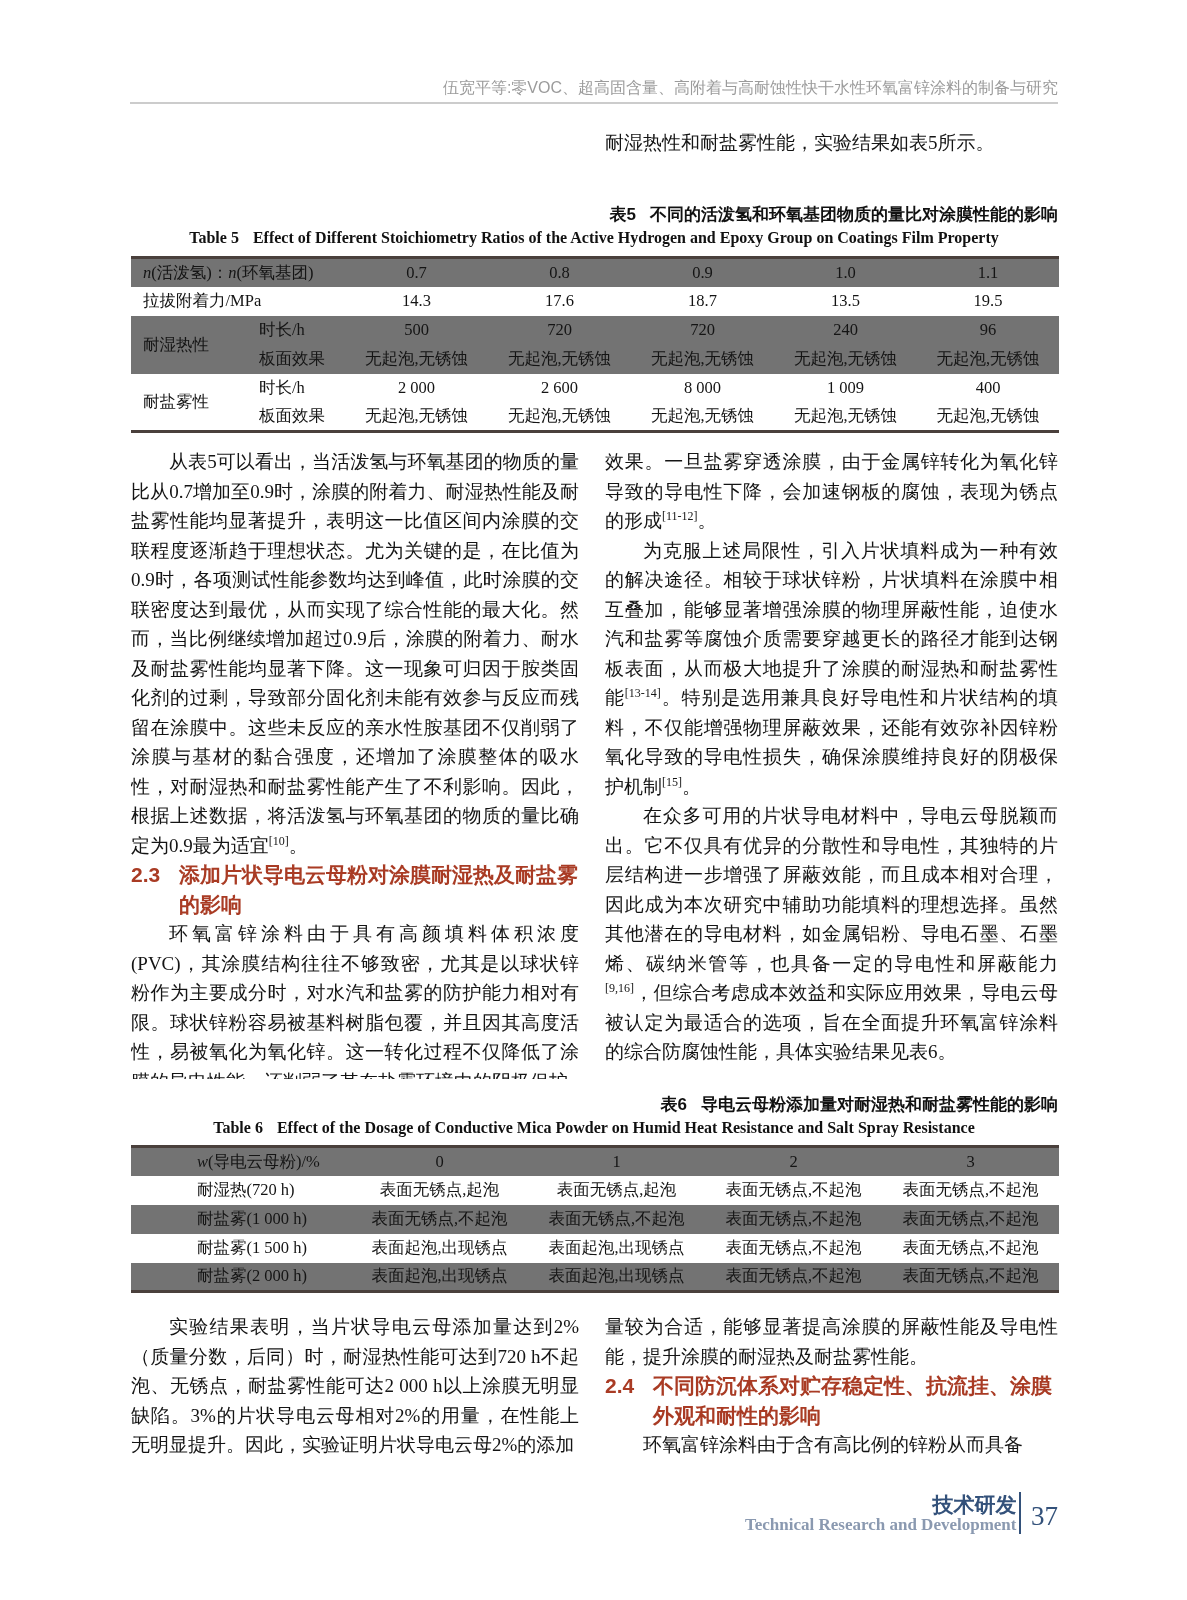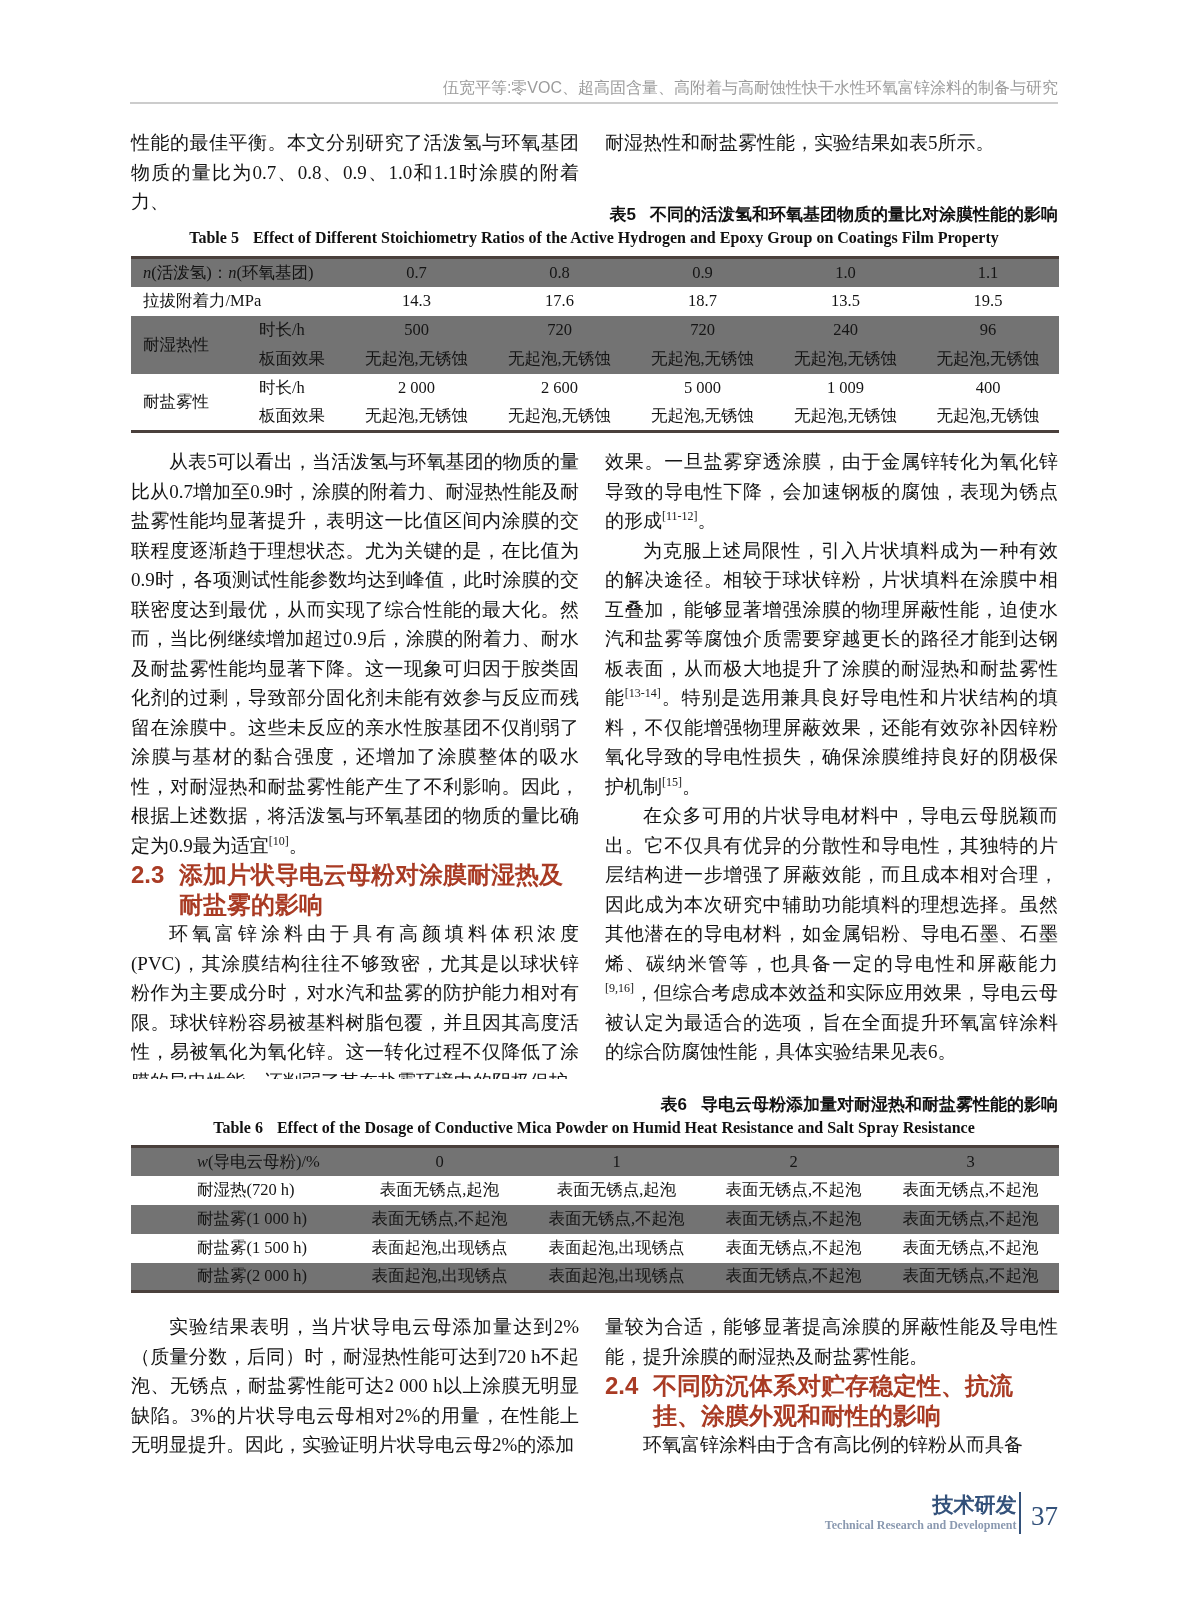--- a/index.html
+++ b/index.html
@@ -46,21 +46,21 @@
   .t6 td.lbl { padding-left:66px; }
   .ital { font-style:italic; }
 
   
   .col-left  { position:absolute; top:447px; left:131px; width:448px; height:632px; overflow:hidden; }
   .col-right { position:absolute; top:447px; left:605px; width:453px; height:632px; overflow:hidden; }
   .indent { text-indent:2em; }
   .sup { vertical-align:super; font-size:12px; line-height:0; }
 
   .sec-head {
-    display:flex; color:#a93b24; font-weight:bold; font-size:24px; line-height:29.5px;
+    display:flex; color:#a93b24; font-weight:bold; font-size:21px; line-height:29.5px;
     font-family:"Liberation Sans", sans-serif; text-align:left;
   }
   .sec-num { flex:none; width:48px; }
   .sec-title { flex:1; }
 
   
   .bot-left  { position:absolute; top:1312px; left:131px; width:448px; height:160px; overflow:hidden; }
   .bot-right { position:absolute; top:1312px; left:605px; width:453px; height:170px; overflow:hidden; }
 
   
@@ -68,37 +68,36 @@
     position:absolute; top:1492px; right:129px;
     display:flex; align-items:center;
   }
   .footer-text { text-align:right; padding-right:2px; }
   .footer-cn {
     font-family:"Liberation Sans", sans-serif; font-weight:bold;
     font-size:21px; color:#33517a; line-height:24px;
   }
   .footer-en {
     font-family:"Liberation Serif", serif; font-weight:bold;
-    font-size:12px; color:#8a99b0; line-height:16px;
+    font-size:17px; color:#8a99b0; line-height:16px;
   }
   .footer-bar { width:2.5px; height:42px; background:#33517a; }
   .footer-num {
     font-family:"Liberation Serif", serif; font-size:27px; color:#33517a;
     padding-left:10px; padding-top:6px;
   }
 </style>
 </head>
 <body>
 
 <div class="page">
 
   <div class="header-title">伍宽平等:零VOC、超高固含量、高附着与高耐蚀性快干水性环氧富锌涂料的制备与研究</div>
   <div class="header-rule"></div>
 
-  <div class="intro-left bodytext">性能的最佳平衡。本文分别研究了活泼氢与环氧基团物质的量比为0.7、0.8、0.9、1.0和1.1时涂膜的附着力、</div>
   <div class="intro-right bodytext">耐湿热性和耐盐雾性能，实验结果如表5所示。</div>
 
   <div class="cap-cn" style="top:203px;">
     <span>表5</span><span class="cap-gap">不同的活泼氢和环氧基团物质的量比对涂膜性能的影响</span>
   </div>
   <div class="cap-en" style="top:229px;">
     <span>Table 5</span><span class="cap-gap">Effect of Different Stoichiometry Ratios of the Active Hydrogen and Epoxy Group on Coatings Film Property</span>
   </div>
 
   <table class="datatable t5" style="top:256px;">
@@ -143,21 +142,21 @@
       <td>无起泡,无锈蚀</td>
       <td>无起泡,无锈蚀</td>
       <td>无起泡,无锈蚀</td>
       <td>无起泡,无锈蚀</td>
     </tr>
     <tr>
       <td rowspan="2" class="lbl">耐盐雾性</td>
       <td class="sub">时长/h</td>
       <td>2 000</td>
       <td>2 600</td>
-      <td>5 000</td>
+      <td>8 000</td>
       <td>1 009</td>
       <td>400</td>
     </tr>
     <tr>
       <td class="sub">板面效果</td>
       <td>无起泡,无锈蚀</td>
       <td>无起泡,无锈蚀</td>
       <td>无起泡,无锈蚀</td>
       <td>无起泡,无锈蚀</td>
       <td>无起泡,无锈蚀</td>

